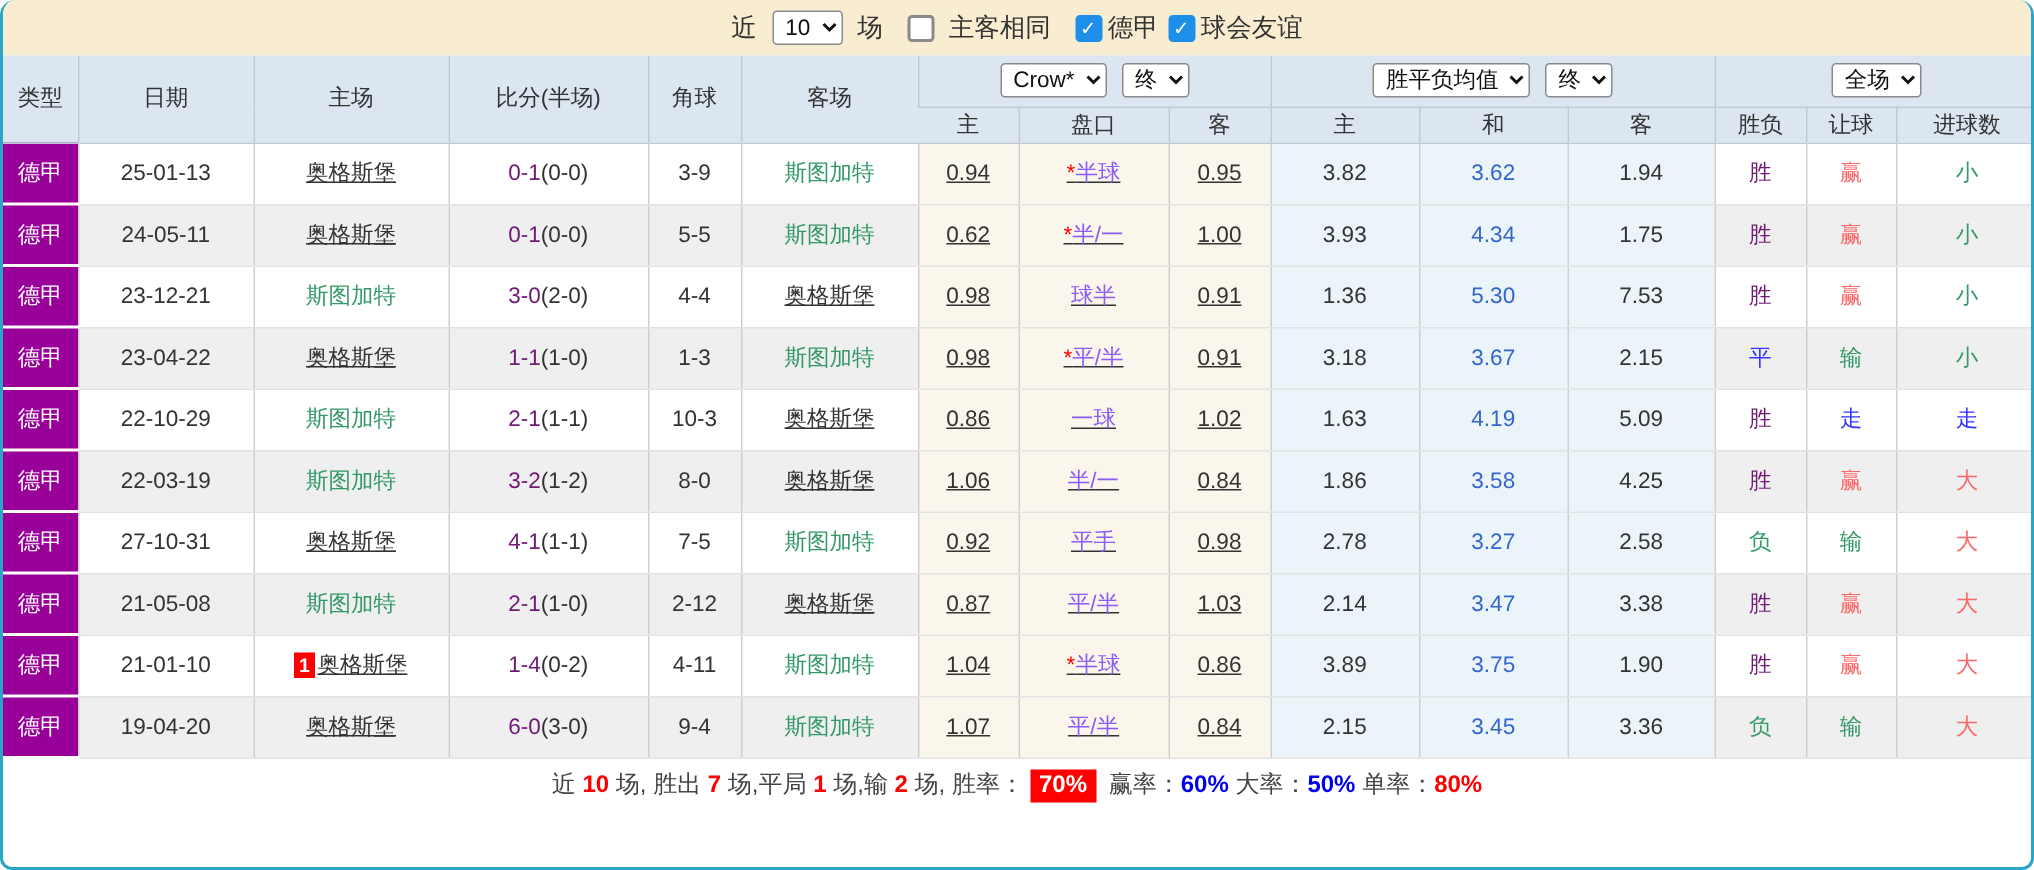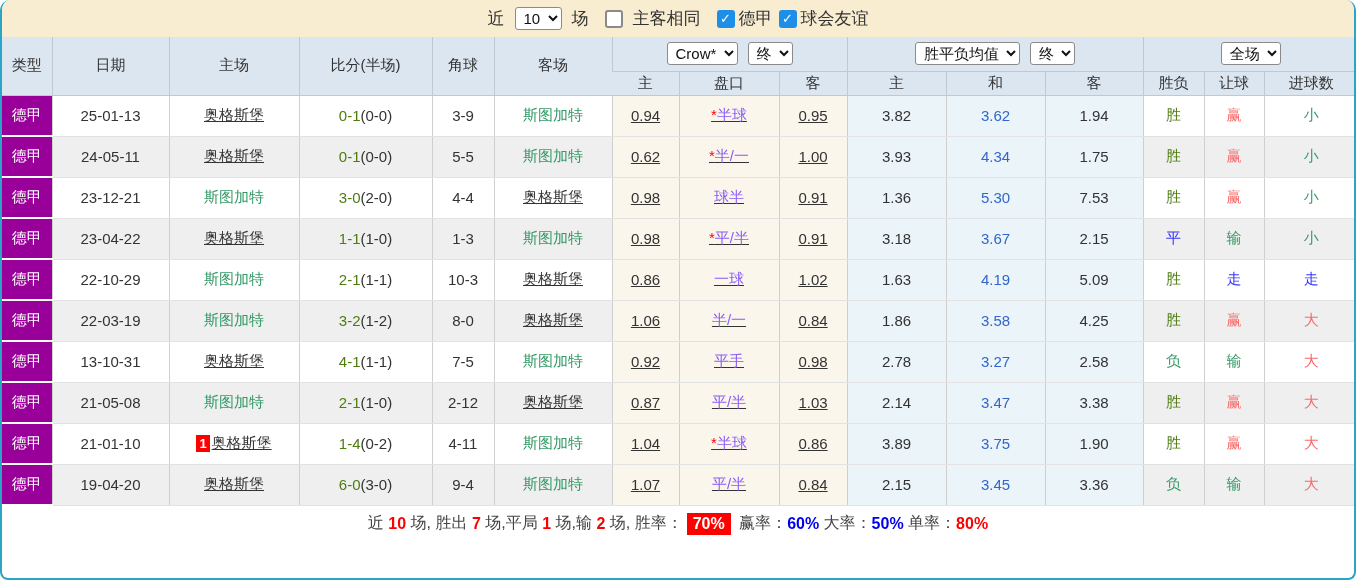--- a/index.html
+++ b/index.html
@@ -61,21 +61,21 @@
   tbody tr:nth-child(even) td { background:#EFEFEF; }
   tbody tr:nth-child(odd) td { background:#FFFFFF; }
 
   tbody td.c-league {
     background:#990099 !important; color:#fff;
     border-bottom:2px solid #fff; font-size:15px;
   }
   tbody td.c-cream { background:#FBF6EC !important;text-decoration:underline; }
   tbody td.c-avg { background:#EBF4F9 !important; }
 
-  .t-red    { color:#4d7c0f; }
+  .t-red    { color:#701a75; }
   .t-pink   { color:#FB6A6A; }
   .t-green  { color:#339966; }
   .t-blue   { color:#3333FF; }
   .t-violet { color:#8b5cf6; }
   .t-dblue  { color:#3366CC; }
   .t-dark   { color:#333333;text-decoration:underline; }
 
   .badge-num {
     display:inline-block; background:#FF0000; color:#fff;
     font-size:13px; font-weight:bold; padding:0 3px; margin-right:2px; line-height:17px;
@@ -315,21 +315,21 @@
       <td class="c-cream">0.84</td>
       <td class="c-avg">1.86</td>
       <td class="c-avg t-dblue">3.58</td>
       <td class="c-avg">4.25</td>
       <td><span class="t-red">胜</span></td>
       <td><span class="t-pink">赢</span></td>
       <td><span class="t-pink">大</span></td>
     </tr>
         <tr>
       <td class="c-league">德甲</td>
-      <td>13-10-31</td>
+      <td>27-10-31</td>
       <td>
         <span class="t-dark">奥格斯堡</span>
       </td>
       <td>
         <span class="t-red">4-1</span><span>(1-1)</span>
       </td>
       <td>7-5</td>
       <td>
         <span class="t-green">斯图加特</span>
       </td>

